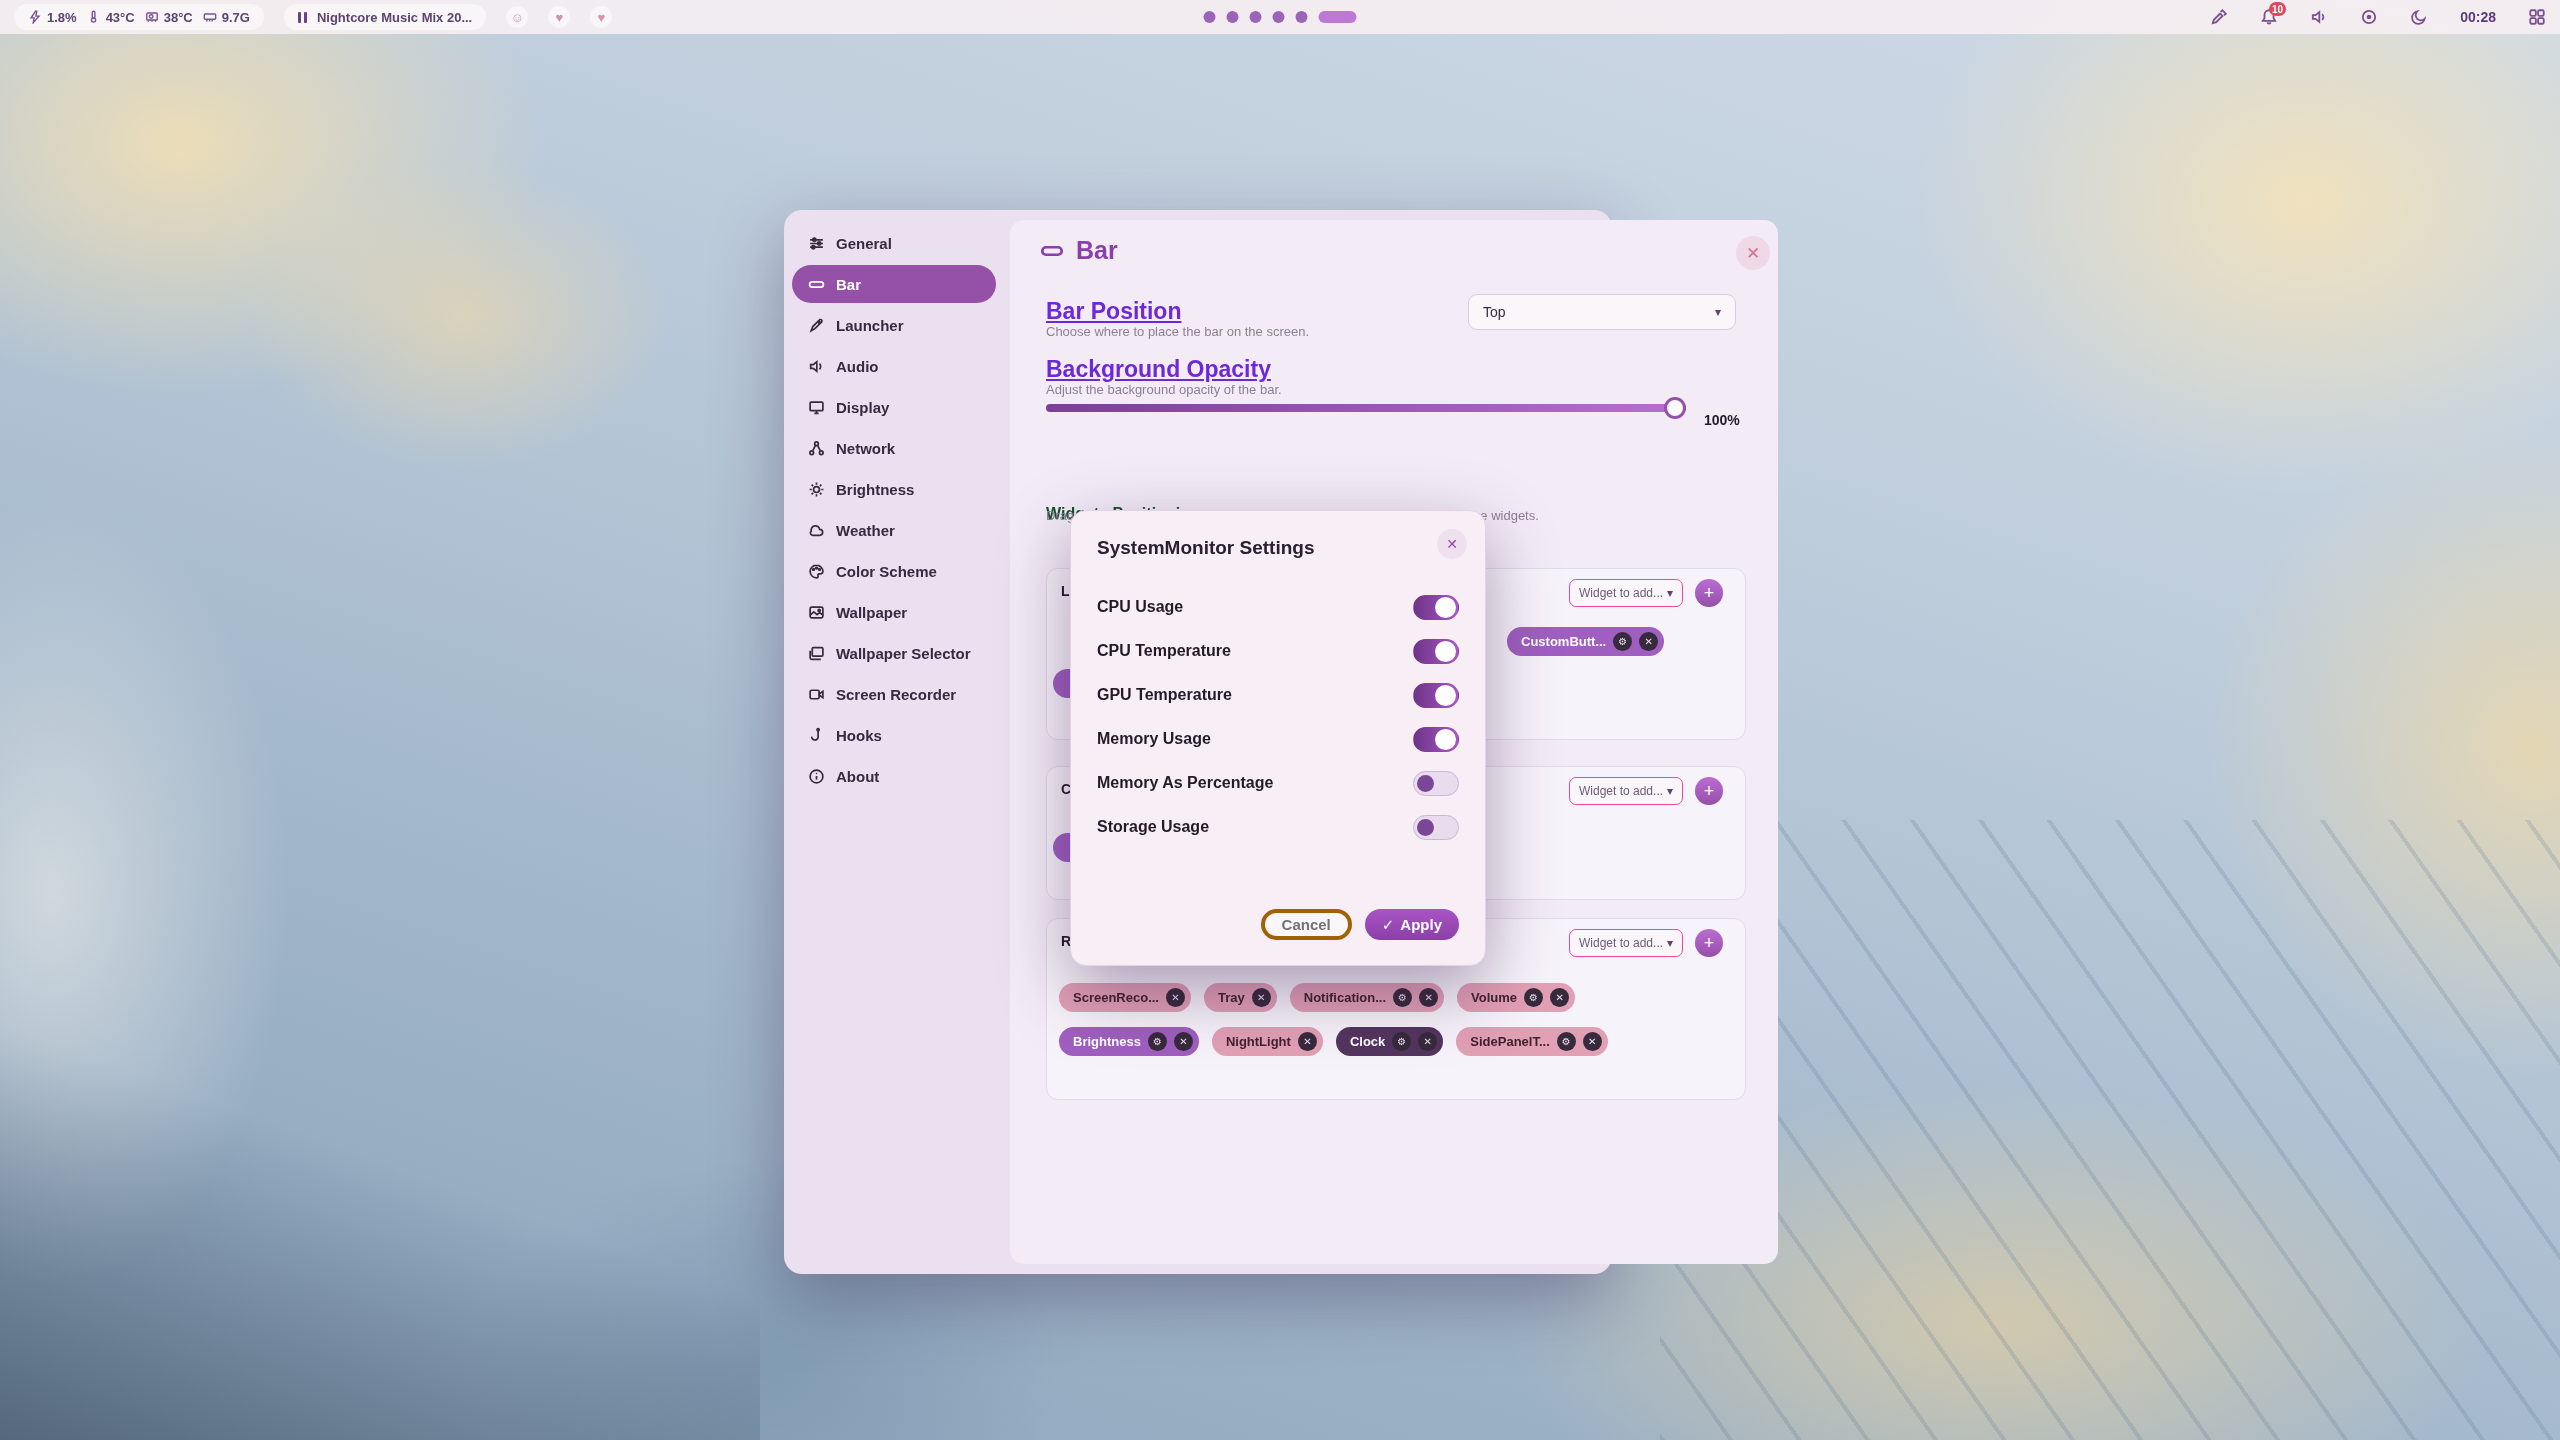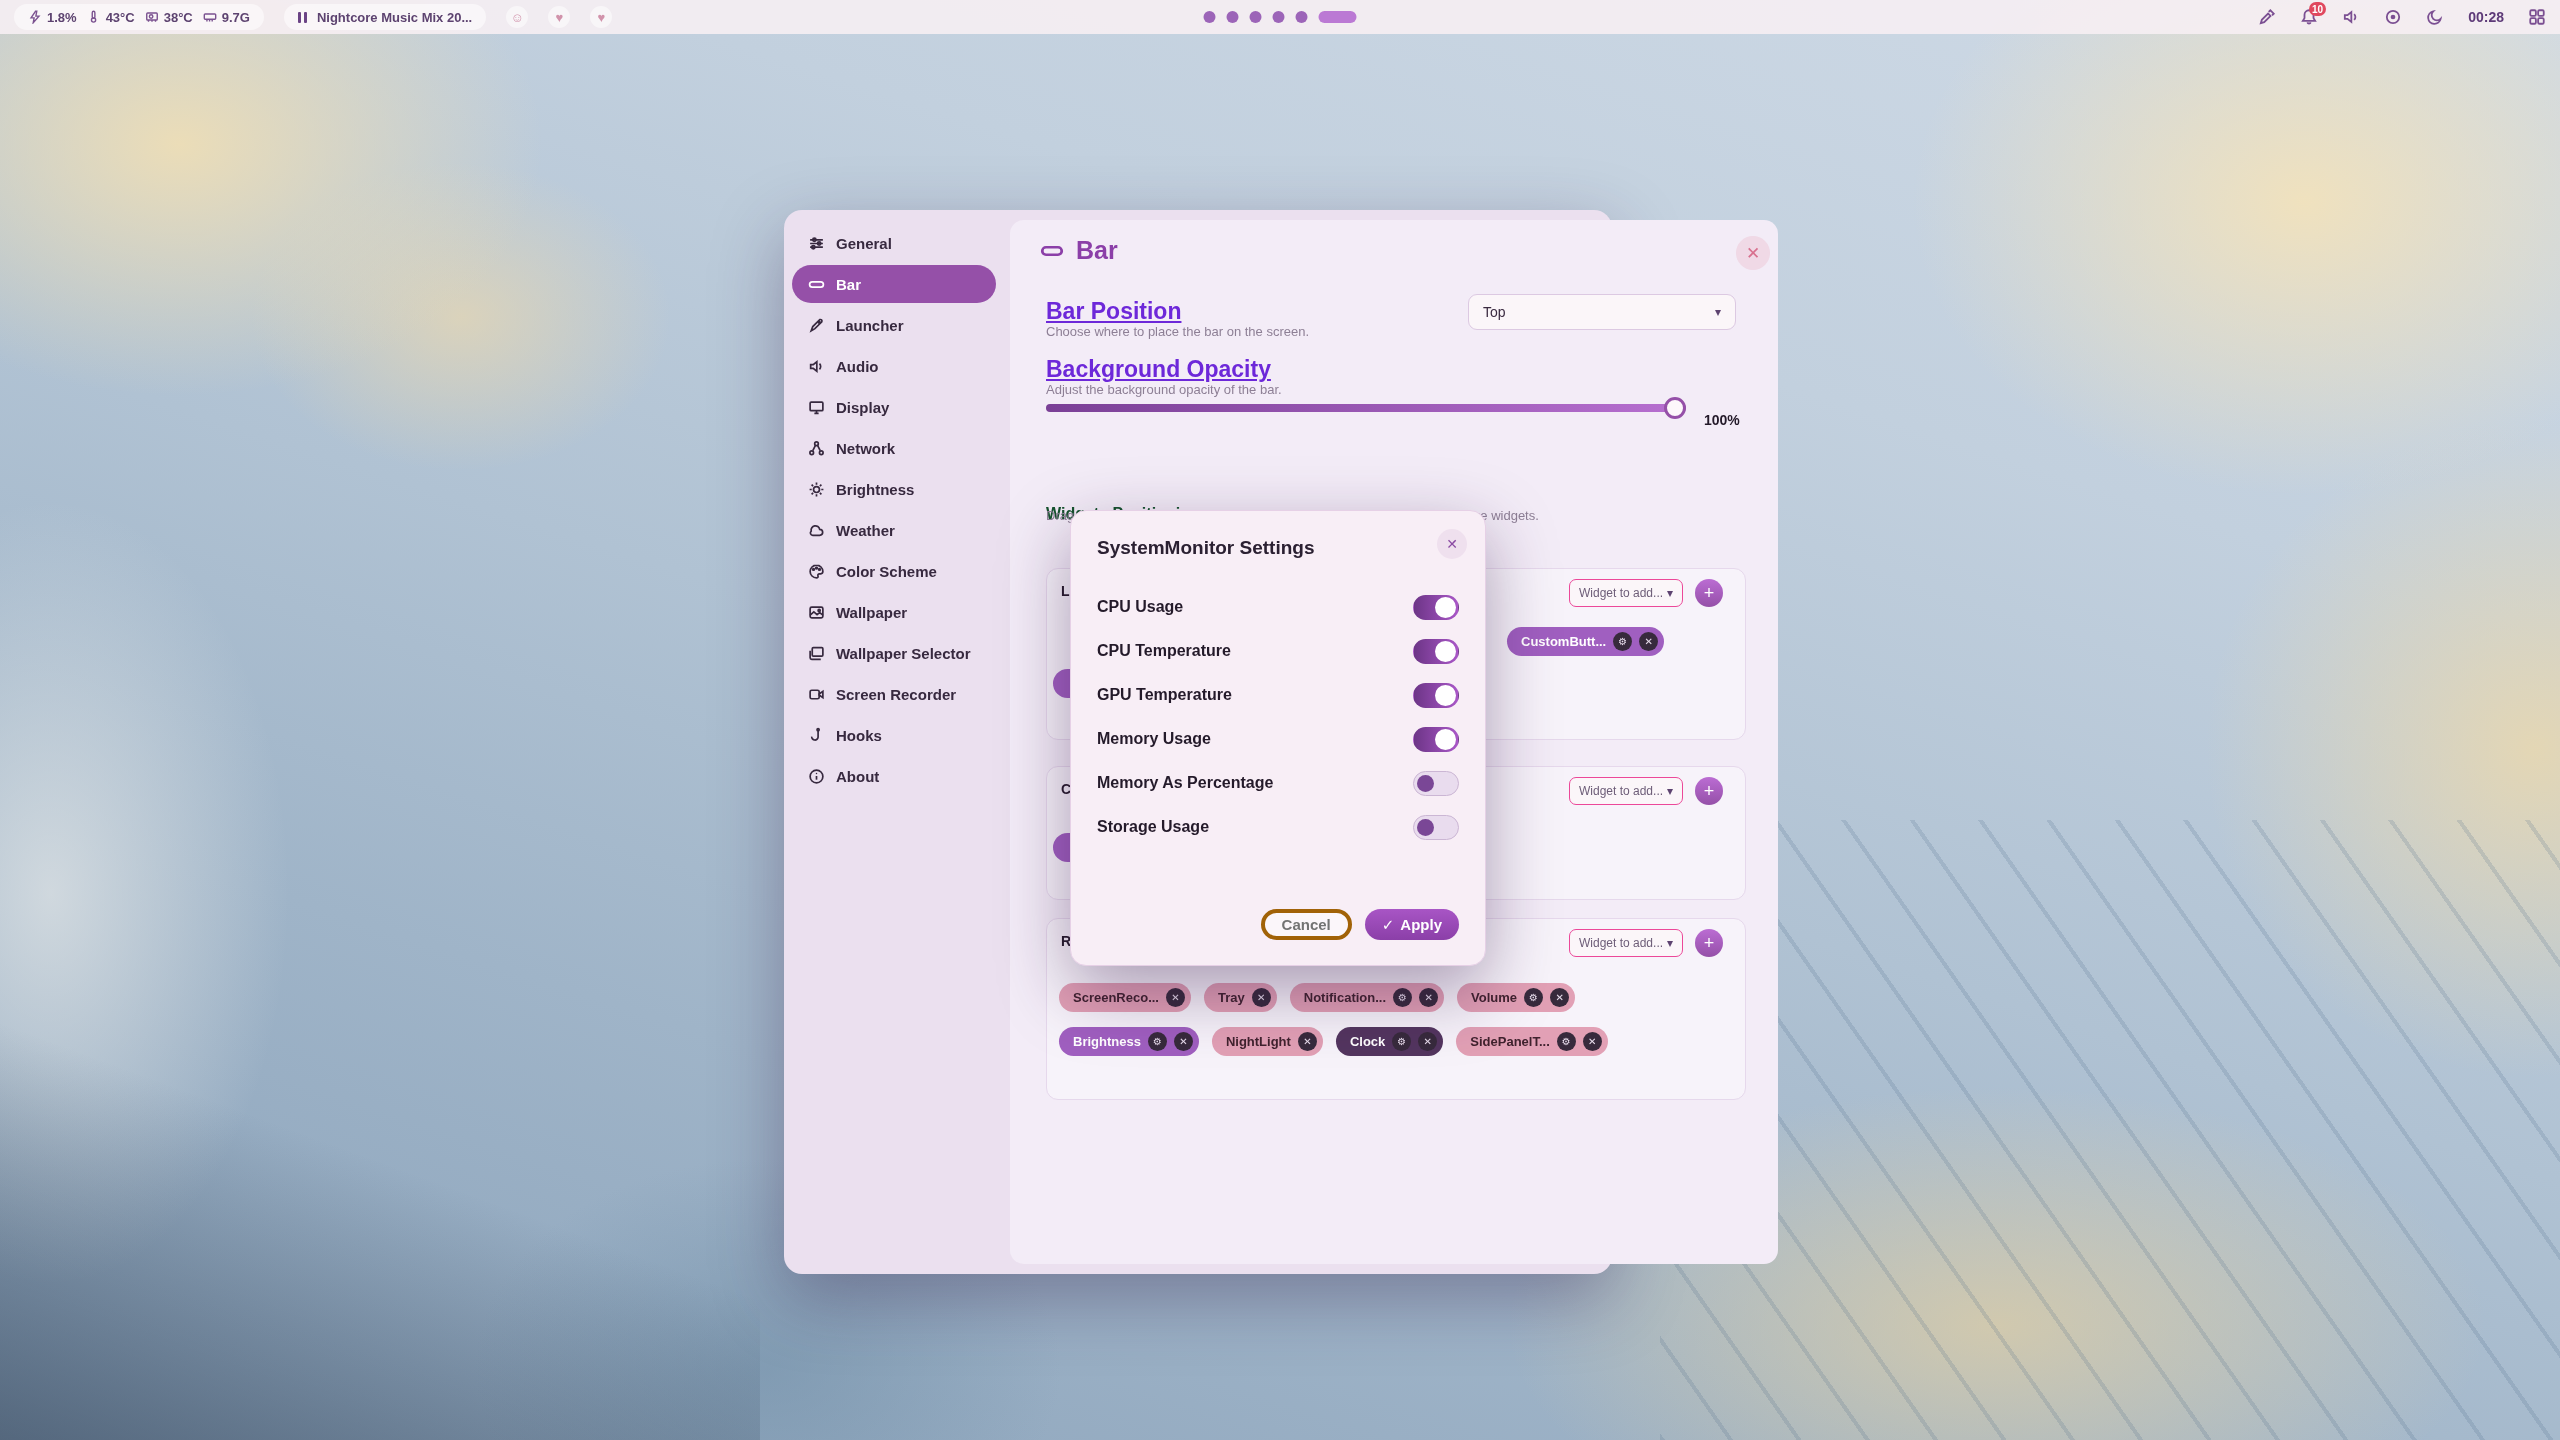--- a/index.html
+++ b/index.html
@@ -33,21 +33,21 @@
   .stat { display:flex; align-items:center; gap:5px; }
   .stat svg { width:14px; height:14px; stroke:#7b5290; fill:none; stroke-width:1.6; }
   .pausebars { display:inline-flex; gap:3px; }
   .pausebars i { display:block; width:3px; height:11px; background:#6b4385; border-radius:1px; }
   .roundbtn { width:22px; height:22px; border-radius:50%; background:rgba(255,255,255,.5);
     display:flex; align-items:center; justify-content:center; color:#d193ab; font-size:13px; }
   .tb-center { position:absolute; left:50%; top:0; height:34px; transform:translateX(-50%);
     display:flex; align-items:center; gap:11px; }
   .ws-dot { width:12px; height:12px; border-radius:50%; background:#9c64b8; }
   .ws-pill { width:38px; height:12px; border-radius:6px; background:#bb79d4; }
-  .tb-right { margin-left:auto; display:flex; align-items:center; gap:24px; color:#7b4f92; }
+  .tb-right { margin-left:auto; display:flex; align-items:center; gap:32px; color:#7b4f92; }
   .tb-right svg { width:18px; height:18px; stroke:#7b4f92; fill:none; stroke-width:1.6; display:block; }
   .bell-wrap { position:relative; }
   .badge { position:absolute; top:-6px; right:-8px; min-width:16px; height:14px; padding:0 3px;
     background:#e0485e; color:#fff; font-size:10px; font-weight:bold; border-radius:8px;
     display:flex; align-items:center; justify-content:center; }
   .tb-clock { font-size:14px; font-weight:bold; color:#5d3a78; }
 
   
   .window { position:absolute; left:784px; top:210px; width:828px; height:1064px;
     background:#ebe0ef; border-radius:18px; box-shadow:0 24px 70px rgba(50,25,70,.35); z-index:60; }

